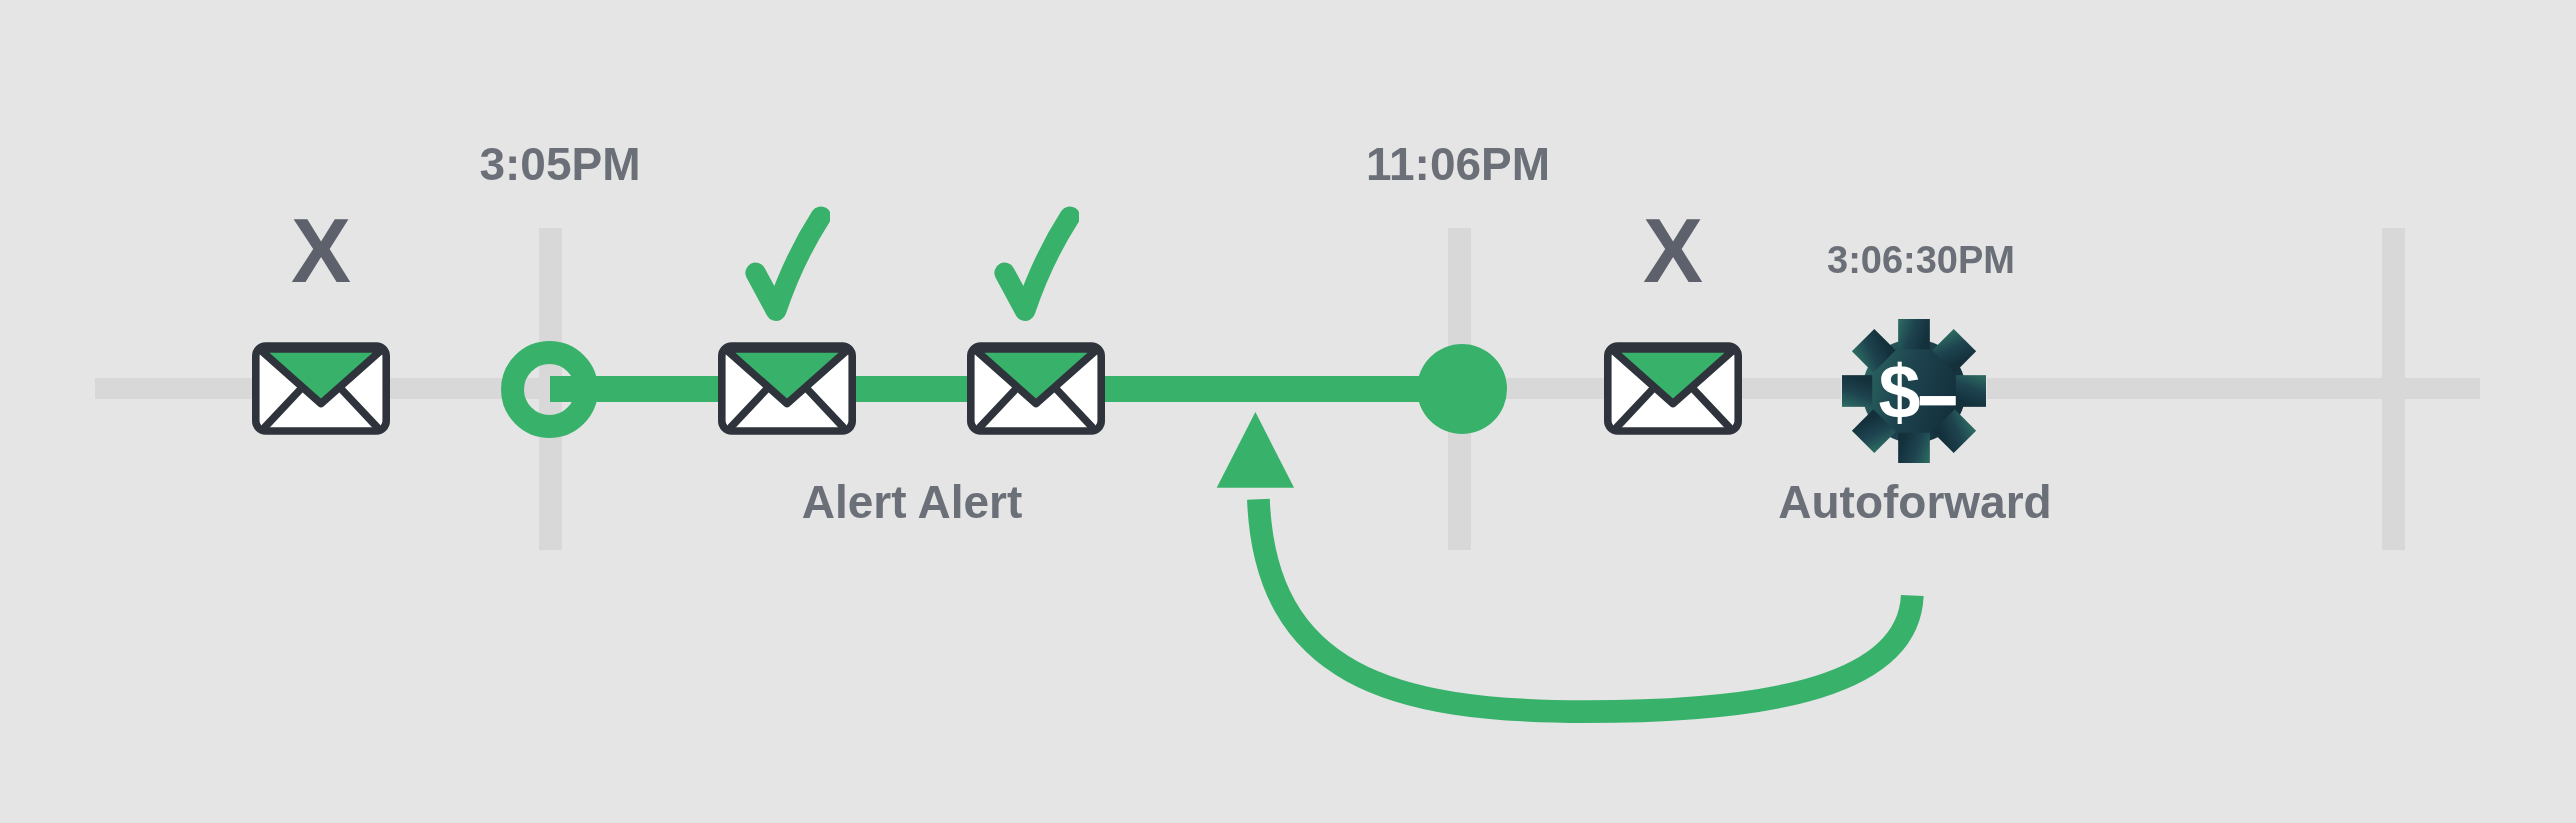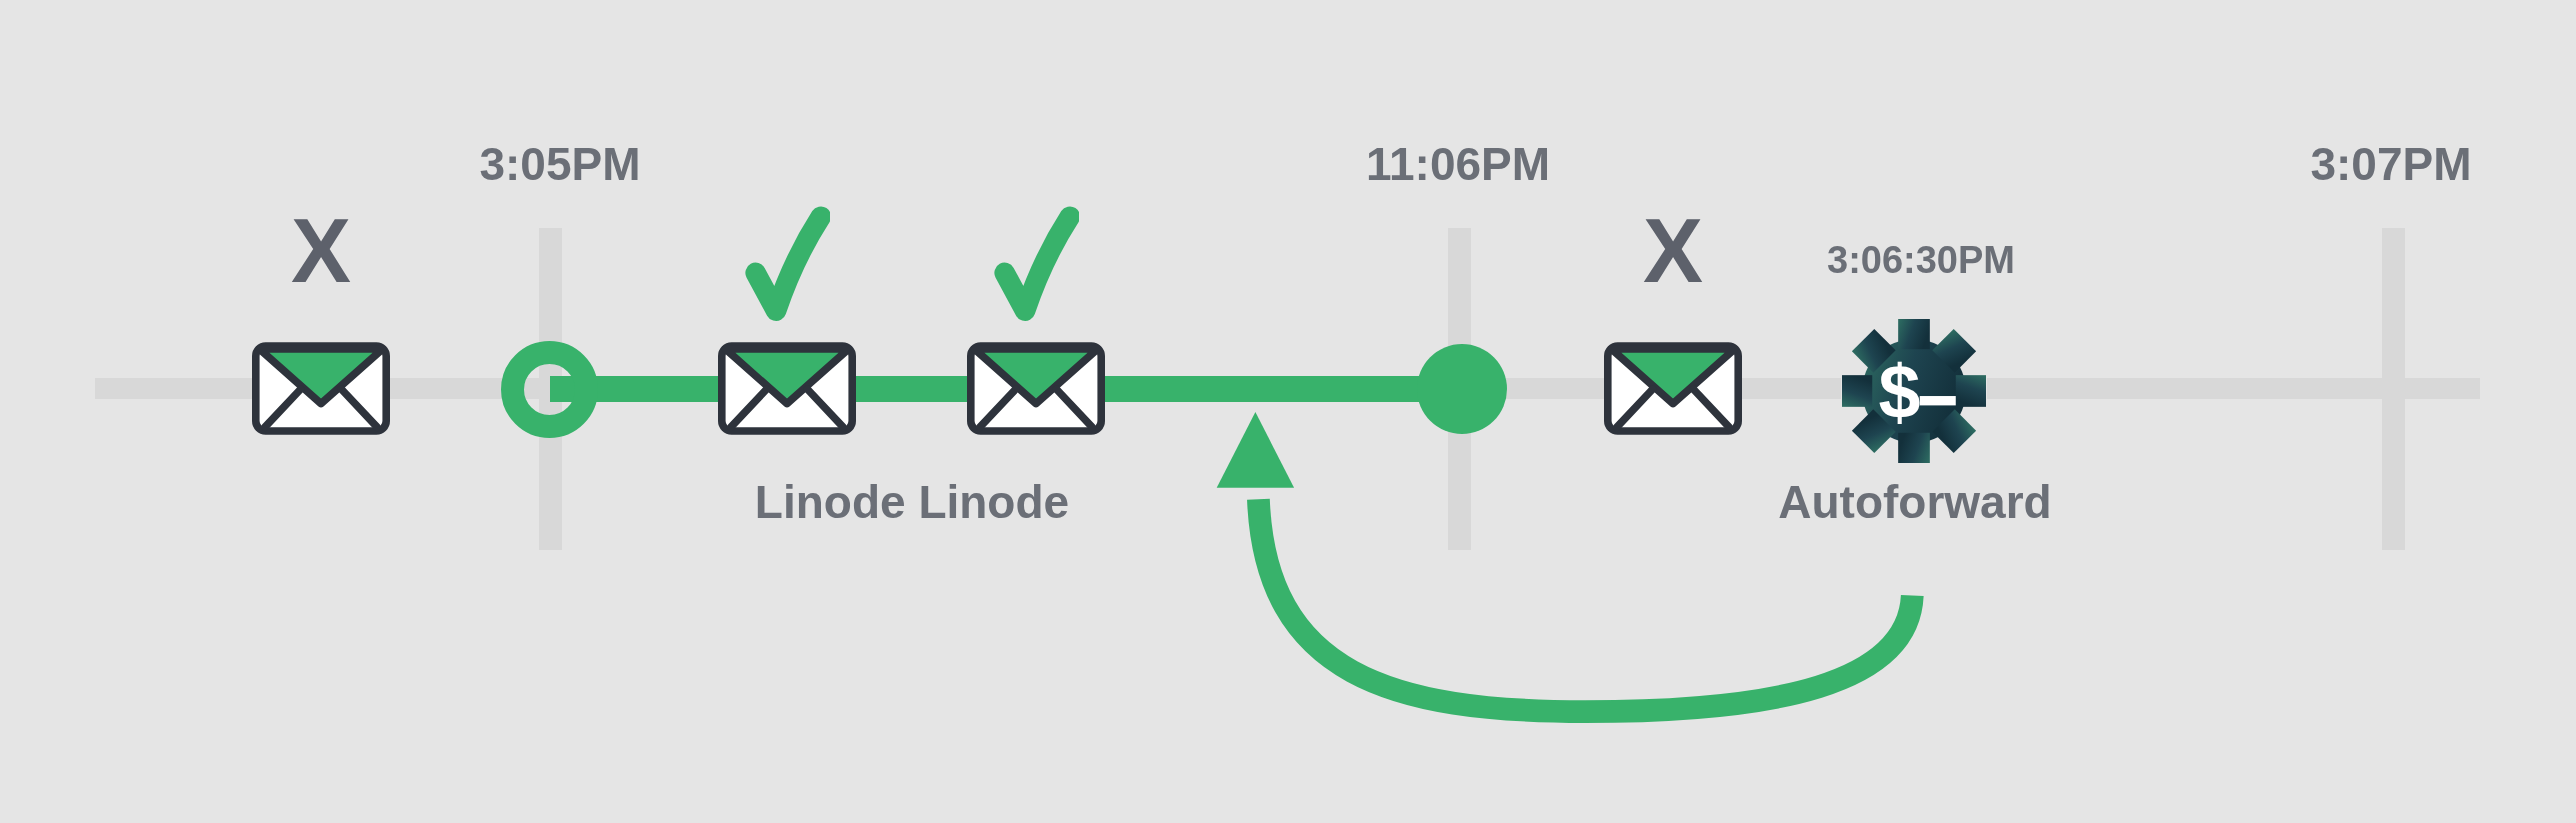--- a/index.html
+++ b/index.html
@@ -46,21 +46,20 @@
   <div id="gray-right" class="gray-seg"></div>
   <div id="tick-305" class="tick"></div>
   <div id="tick-306" class="tick"></div>
   <div id="tick-307" class="tick"></div>
   <div id="green-line"></div>
   <div id="ring-305"></div>
   <div id="dot-306"></div>
 
   <div id="label-305" class="time-label">3:05PM</div>
   <div id="label-306" class="time-label">11:06PM</div>
-  <div id="label-307" class="time-label">3:07PM</div>
   <div id="label-30630">3:06:30PM</div>
 
   <div id="x-1" class="xmark">X</div>
   <div id="x-2" class="xmark">X</div>
 
   <svg id="check-1" class="check" viewBox="0 0 112 162">
     <path d="M14,88 L41,138 Q64,70 100,14" fill="none" stroke="#38b26b" stroke-width="27" stroke-linecap="round" stroke-linejoin="round"></path>
   </svg>
   <svg id="check-2" class="check" viewBox="0 0 112 162">
     <path d="M14,88 L41,138 Q64,70 100,14" fill="none" stroke="#38b26b" stroke-width="27" stroke-linecap="round" stroke-linejoin="round"></path>
@@ -104,21 +103,21 @@
       <rect x="-22" y="-100" width="44" height="42" transform="rotate(180)"></rect>
       <rect x="-22" y="-100" width="44" height="42" transform="rotate(225)"></rect>
       <rect x="-22" y="-100" width="44" height="42" transform="rotate(270)"></rect>
       <rect x="-22" y="-100" width="44" height="42" transform="rotate(315)"></rect>
     </g>
     <text x="-20" y="38" text-anchor="middle" font-size="105" font-weight="700" font-family="Liberation Sans, DejaVu Sans, sans-serif" fill="#ffffff">$</text>
     <rect x="8" y="7" width="50" height="13" fill="#ffffff"></rect>
   </svg>
 
   <div id="caption-linode" class="caption">
-    <div>Linode Linode</div>
+    <div>Alert Alert</div>
   </div>
   <div id="caption-autoforward" class="caption">
     <div>Autoforward</div>
   </div>
 
   <svg id="arrow-svg" viewBox="0 0 3396 1086">
     <path d="M 2521 785 C 2516 902, 2340 938, 2090 938 C 1836 938, 1668 890, 1659 658" fill="none" stroke="#38b26b" stroke-width="30"></path>
     <polygon points="1655,543 1604,643 1706,643" fill="#38b26b"></polygon>
   </svg>
 

